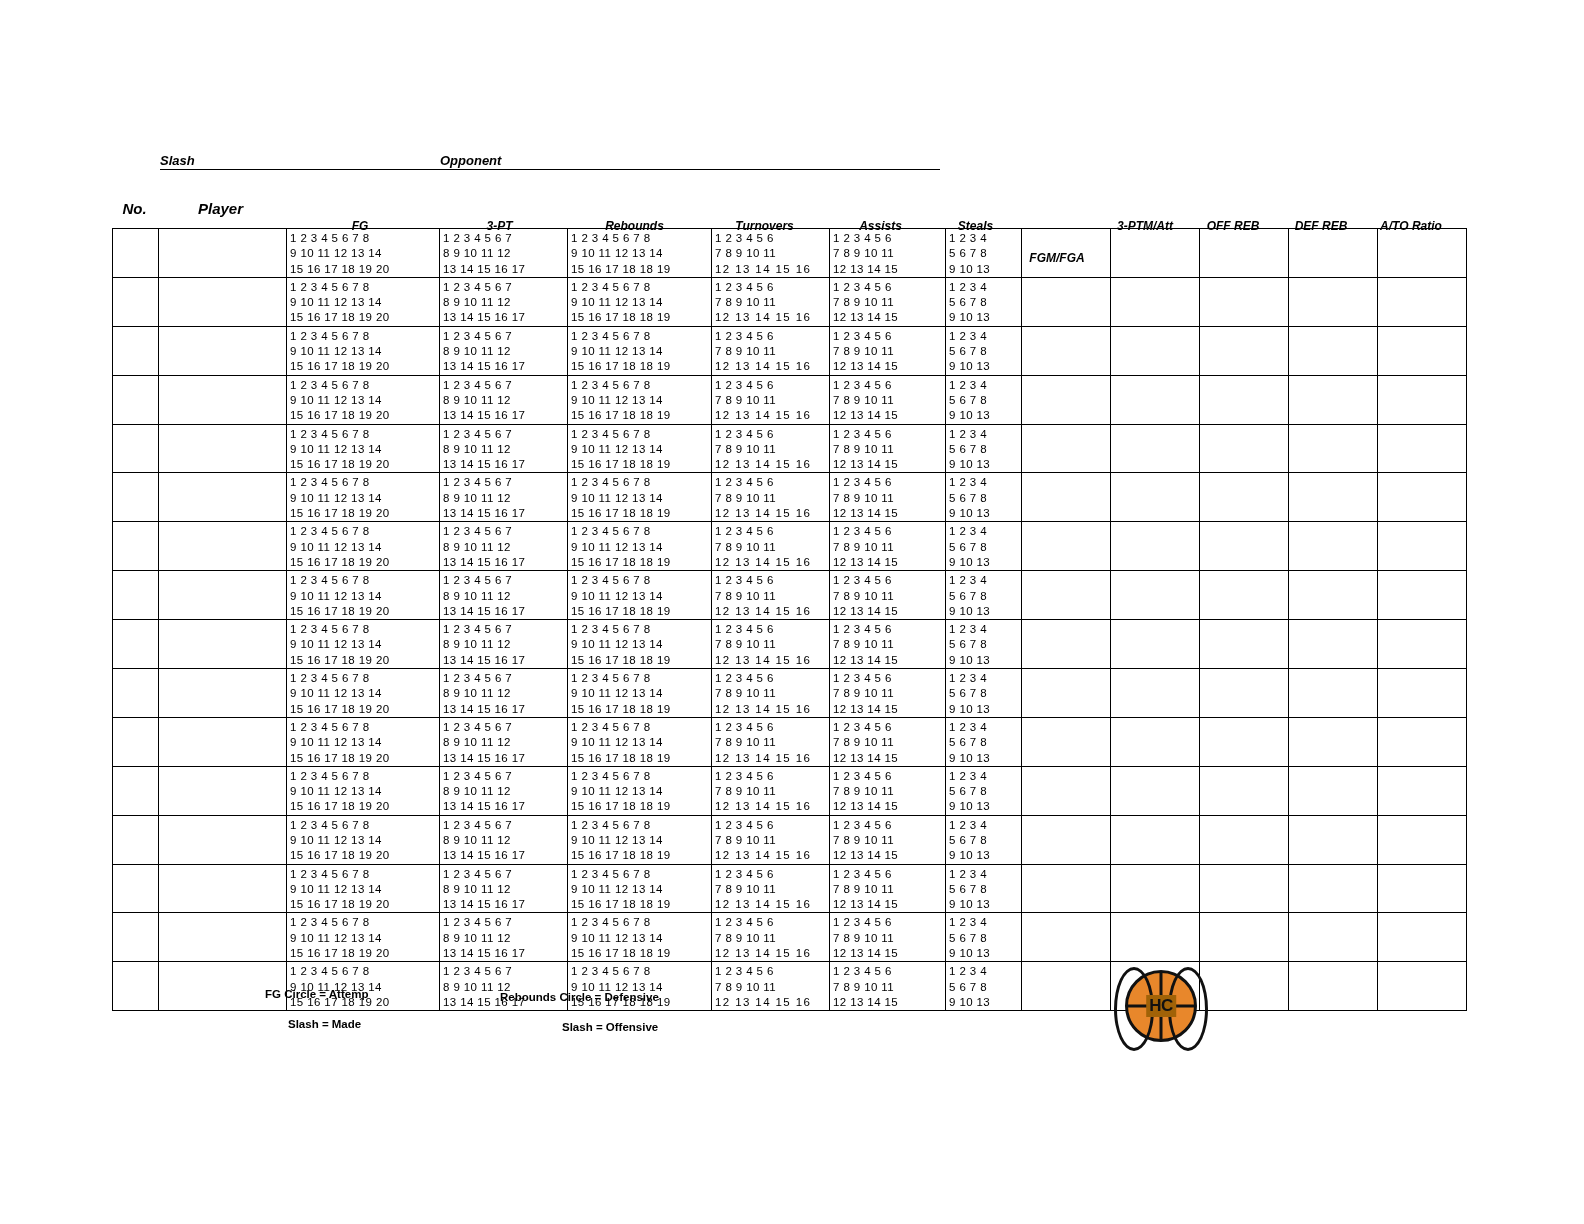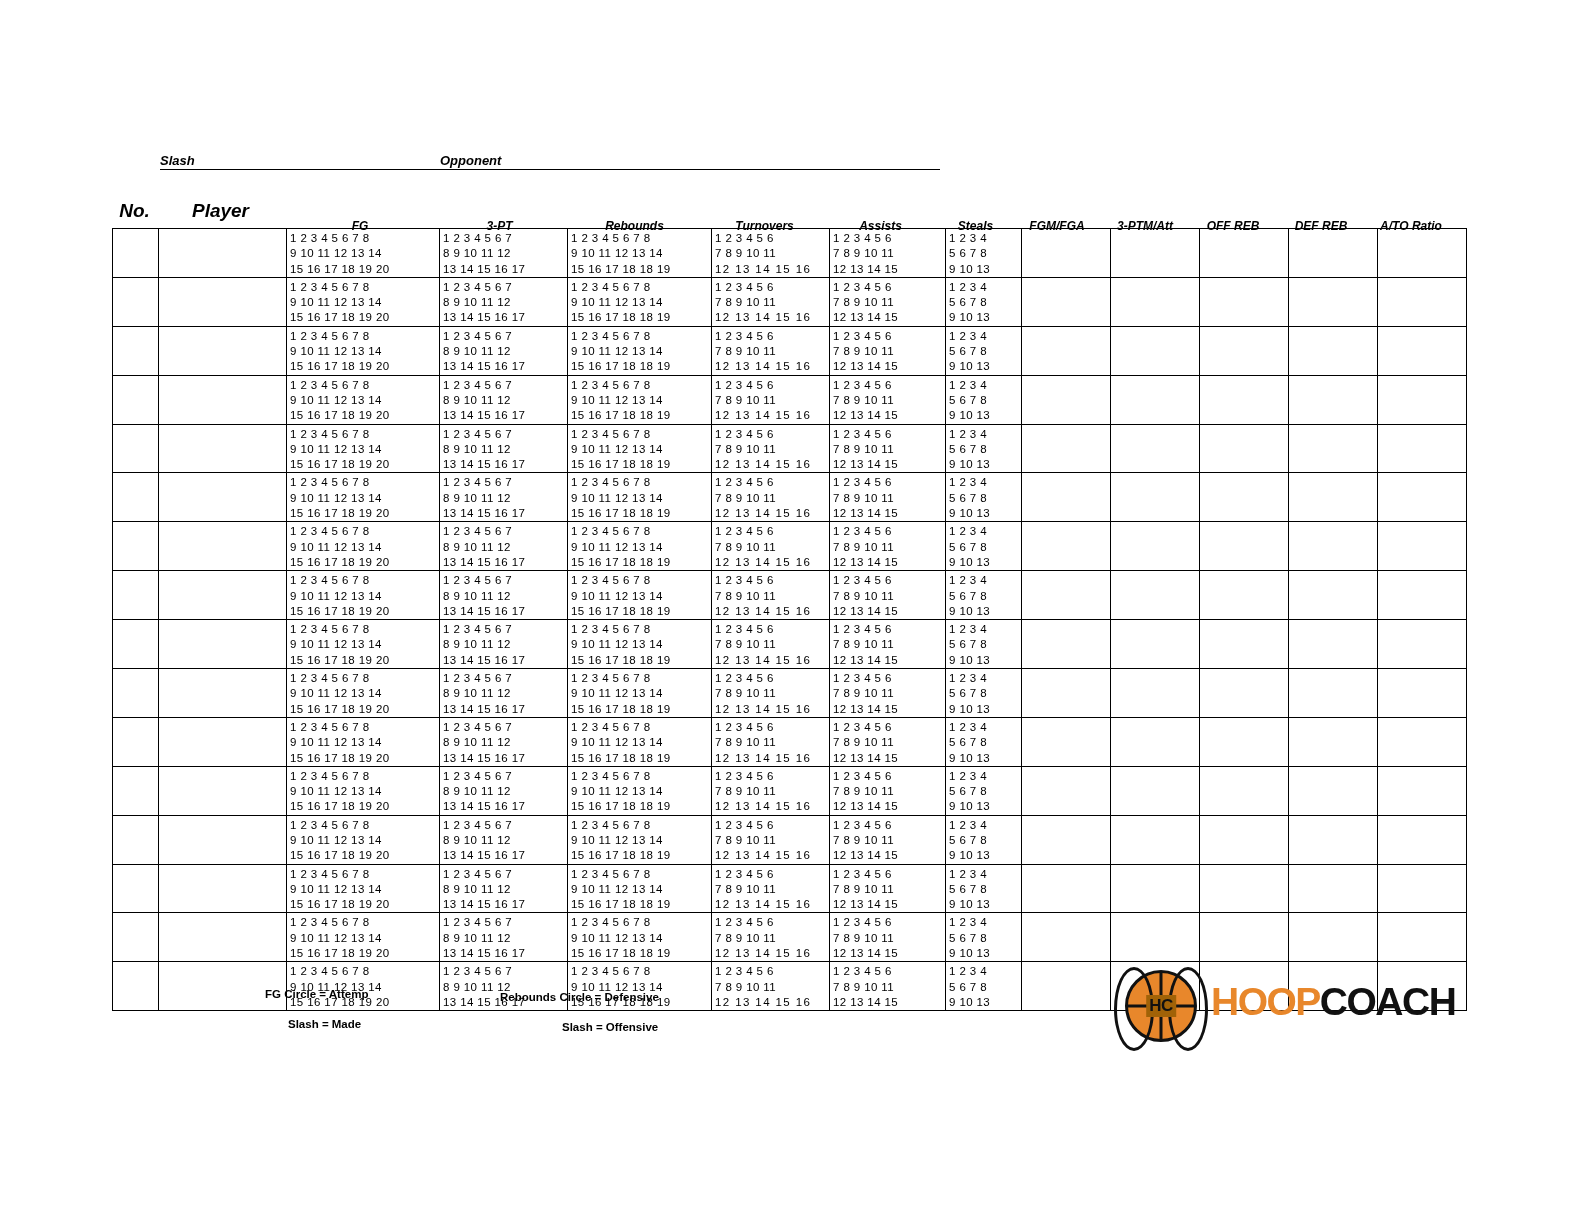--- a/index.html
+++ b/index.html
@@ -73,21 +73,21 @@
   .ch {
     position: absolute;
     top: 16px;
     font-size: 12px;
     font-weight: bold;
     font-style: italic;
     text-align: center;
     white-space: nowrap;
   }
   .ch.big {
-    font-size: 19px;
+    font-size: 15px;
     top: -3px;
   }
 
   
   table.grid {
     position: absolute;
     left: 112px;
     top: 228px;
     border-collapse: collapse;
     table-layout: fixed;
@@ -221,21 +221,21 @@
 
   <div class="col-heads">
     <div class="ch big" style="left:0px;width:45px;">No.</div>
     <div class="ch big" style="left:45px;width:127px;">Player</div>
     <div class="ch" style="left:172px;width:152px;">FG</div>
     <div class="ch" style="left:324px;width:127px;">3-PT</div>
     <div class="ch" style="left:451px;width:143px;">Rebounds</div>
     <div class="ch" style="left:594px;width:117px;">Turnovers</div>
     <div class="ch" style="left:711px;width:115px;">Assists</div>
     <div class="ch" style="left:826px;width:75px;">Steals</div>
-    <div class="ch" style="left:901px;width:88px;">FGM/FGA</div>
+    <div class="ch" style="left:901px;width:88px;margin-top:32px;">FGM/FGA</div>
     <div class="ch" style="left:989px;width:88px;">3-PTM/Att</div>
     <div class="ch" style="left:1077px;width:88px;">OFF REB</div>
     <div class="ch" style="left:1165px;width:88px;">DEF REB</div>
     <div class="ch" style="left:1253px;width:92px;">A/TO Ratio</div>
   </div>
 
   <table class="grid">
     <tbody id="grid-body">
         <tr>
           <td class="c-no"></td>
@@ -1062,18 +1062,15 @@
   <div class="note note-4">Slash = Offensive</div>
 
   <div class="logo">
     <div class="ball">
       <div class="vline"></div>
       <div class="hline"></div>
       <div class="curve-l"></div>
       <div class="curve-r"></div>
       <div class="hc">HC</div>
     </div>
-    <div class="logo-text">
-      <span class="hoop">HOOP</span><span class="coach">COACH</span>
-    </div>
   </div>
 
 </div>
 
 </body></html>

